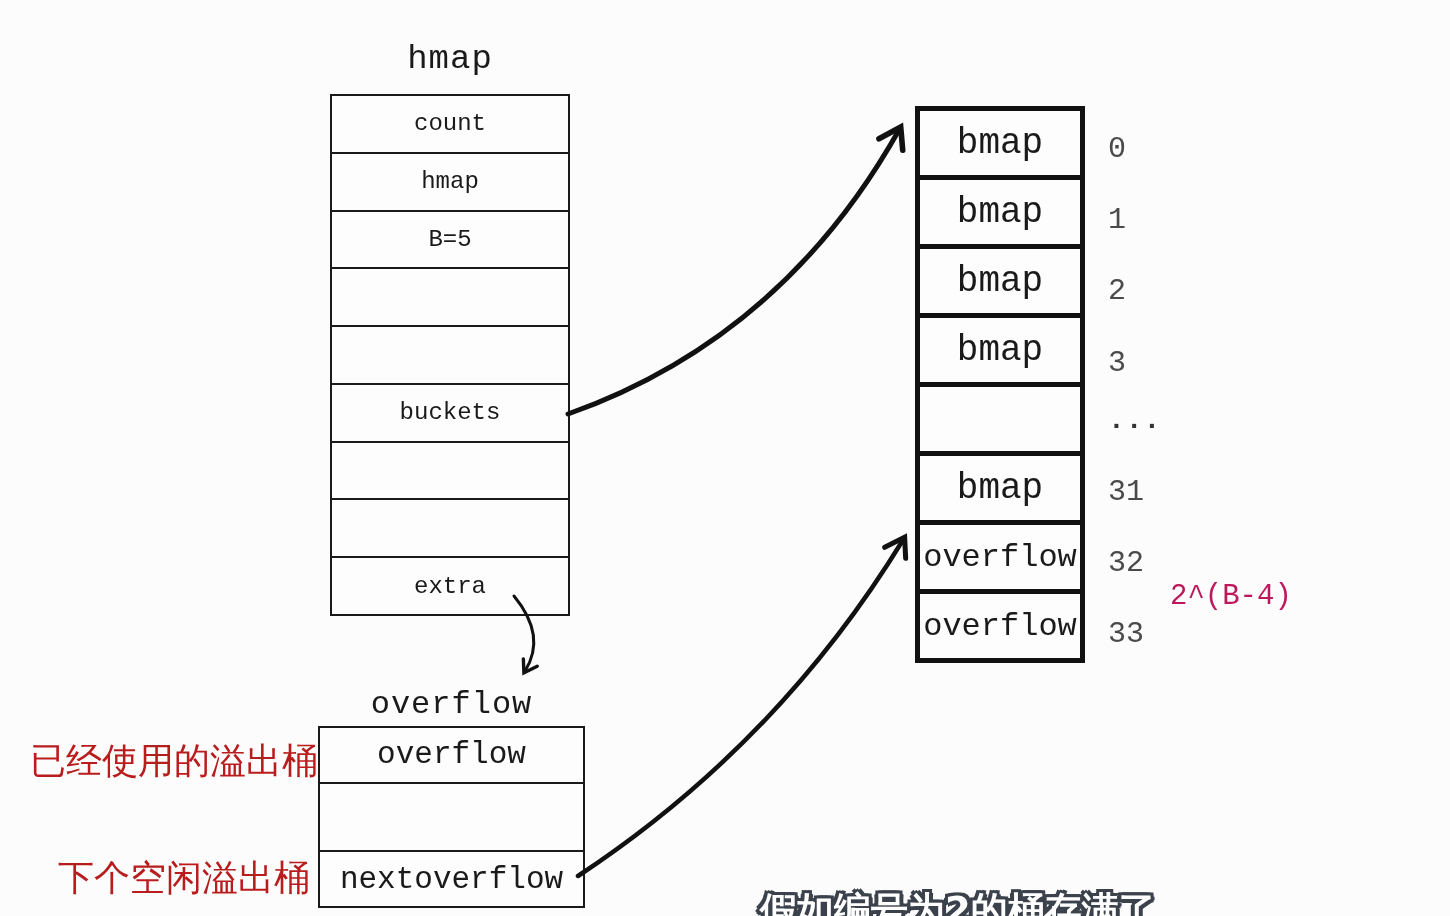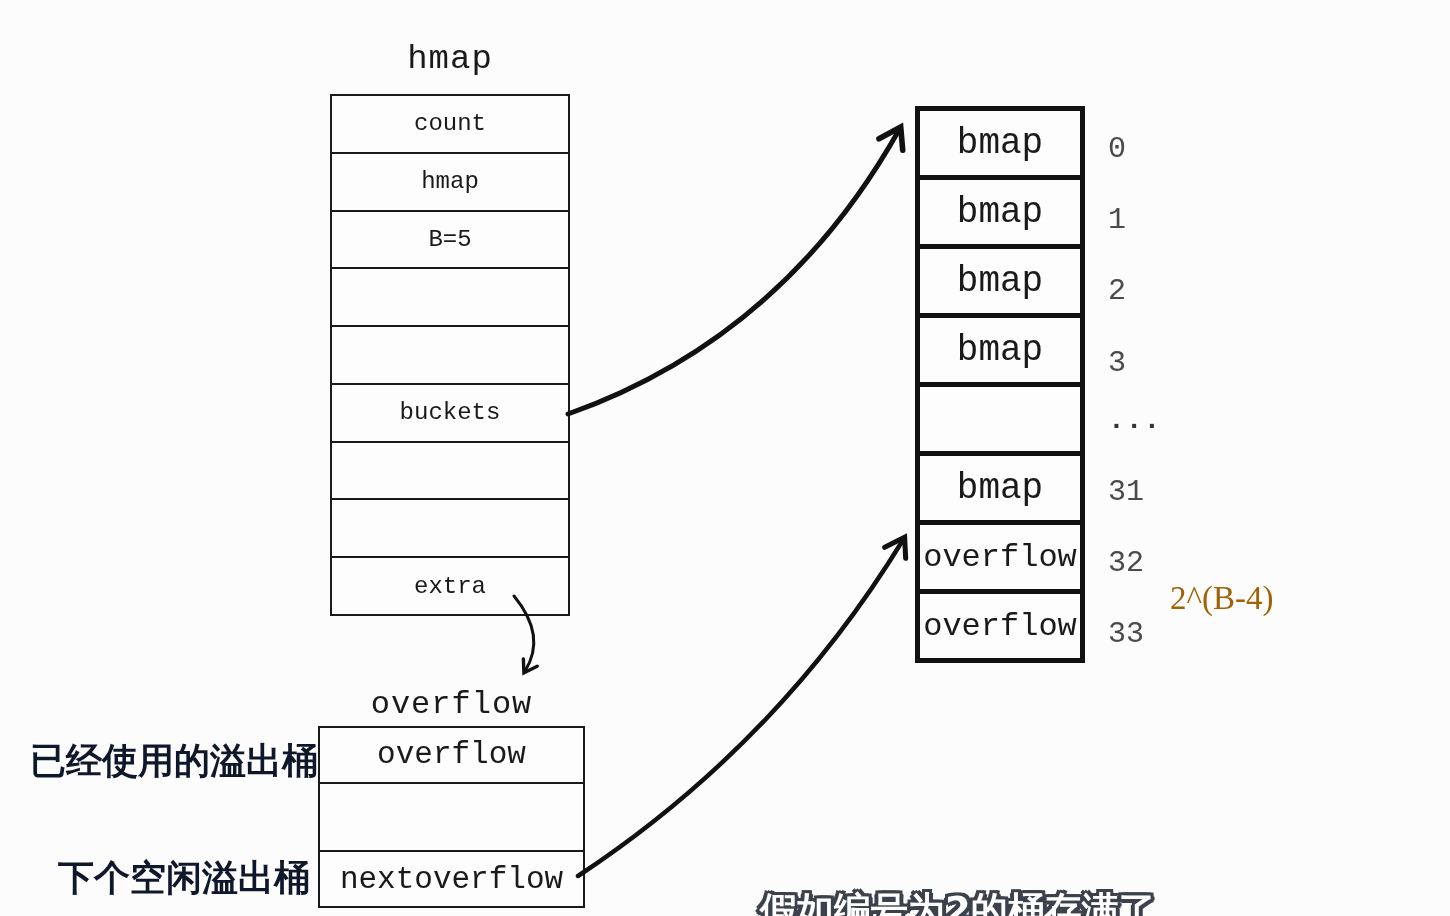--- a/index.html
+++ b/index.html
@@ -26,24 +26,24 @@
   .bucket-table .row{border-top-width:5px;border-top-color:#111;font-size:36px;}
   .bucket-table .row.small{font-size:32px;}
   .index-col{
     position:absolute;display:flex;flex-direction:column;
   }
   .index-col .idx{
     flex:1;display:flex;align-items:center;padding-top:14px;
     font-size:30px;color:#4a4a4a;
   }
   .index-col .idx.dots{font-weight:bold;color:#333;padding-top:0;font-size:28px;letter-spacing:1px;}
-  .size-note{position:absolute;font-size:33px;color:#a16207;white-space:nowrap;font-family:Liberation Serif, serif;}
+  .size-note{position:absolute;font-size:29px;color:#be185d;white-space:nowrap;}
   .cn-label{
     position:absolute;font-family:"Liberation Serif","DejaVu Serif",serif;
-    font-size:36px;font-weight:700;color:#0f172a;white-space:nowrap;
+    font-size:36px;font-weight:400;color:#b91c1c;white-space:nowrap;
   }
   .subtitle{
     position:absolute;font-family:"DejaVu Sans","Liberation Sans",sans-serif;
     font-size:37px;font-weight:bold;color:#ffffff;white-space:nowrap;letter-spacing:0px;
     text-shadow:
       -3px -3px 0 #3b424c, 3px -3px 0 #3b424c, -3px 3px 0 #3b424c, 3px 3px 0 #3b424c,
       -3px 0 0 #3b424c, 3px 0 0 #3b424c, 0 -3px 0 #3b424c, 0 4px 0 #3b424c,
       -4px 1px 0 #3b424c, 4px 1px 0 #3b424c;
   }
   .arrow-layer{position:absolute;left:0;top:0;pointer-events:none;}

